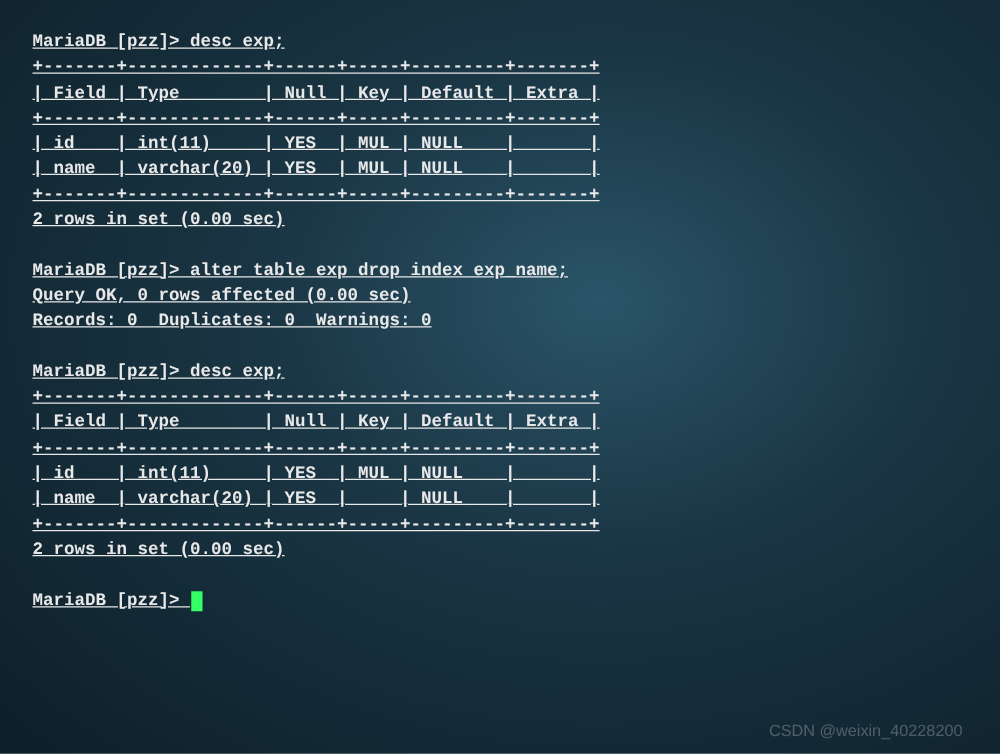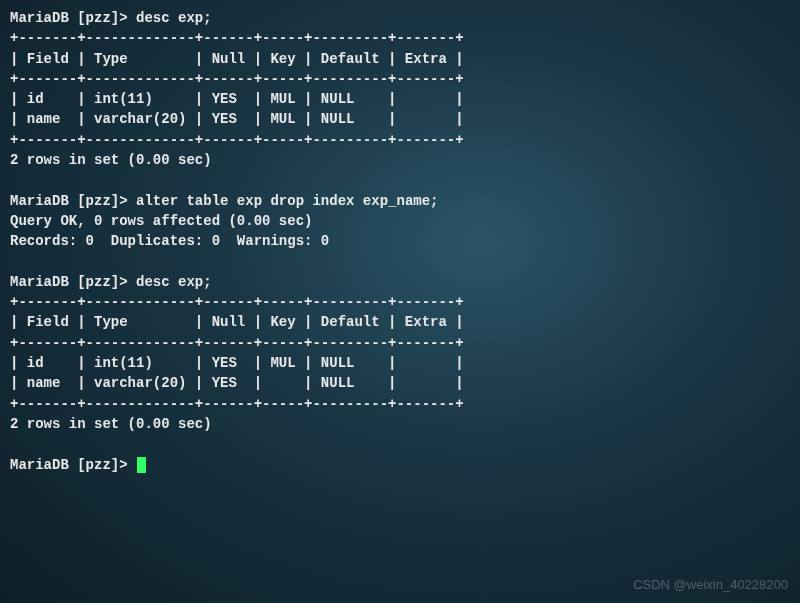--- a/index.html
+++ b/index.html
@@ -14,37 +14,38 @@
     font-family: "Consolas", "Courier New", monospace;
     font-size: 14px;
     font-weight: bold;
     color: #e8e8e8;
     padding: 8px 10px;
     box-sizing: border-box;
     line-height: 1.45;
     position: relative;
   }
   pre {
-    margin: 0;
+    margin: 16px;
     font-family: inherit;
     font-size: inherit;
     font-weight: inherit;
     white-space: pre;
+    text-decoration: underline;
   }
   .cursor {
     display: inline-block;
     width: 9px;
     height: 16px;
     background: #33ff66;
     vertical-align: text-bottom;
     margin-left: 1px;
   }
   .watermark {
     position: absolute;
-    right: 12px;
+    right: 30px;
     bottom: 8px;
     color: rgba(255,255,255,0.25);
     font-size: 13px;
     font-weight: normal;
     font-family: Arial, sans-serif;
   }
 </style>
 </head>
 <body>
 

